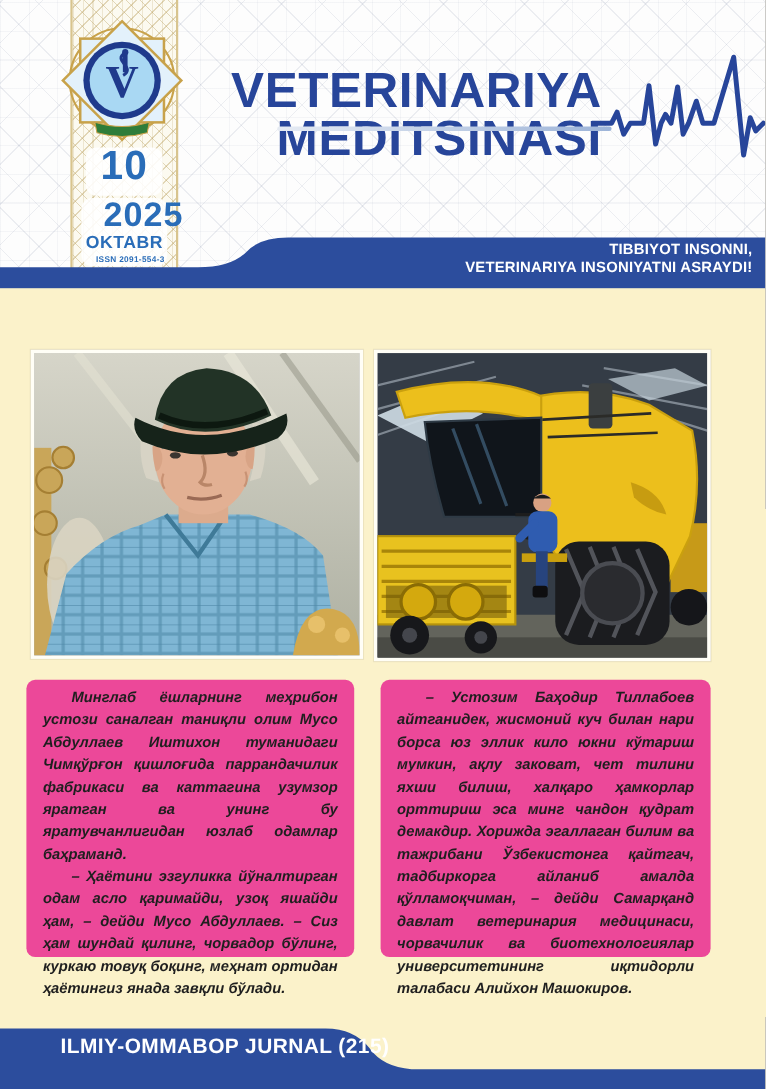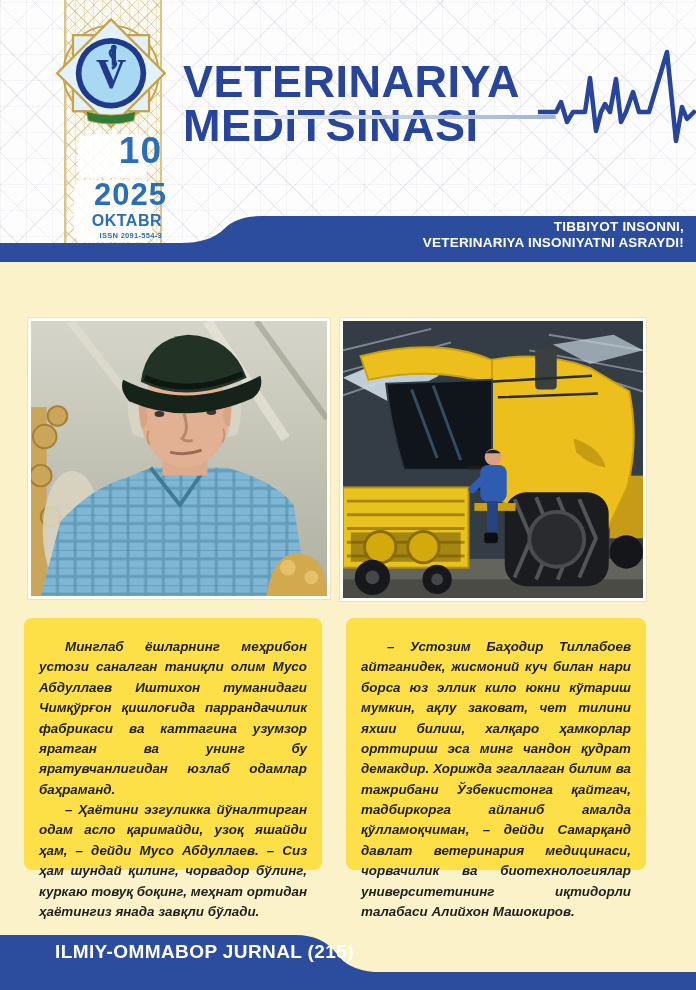--- a/index.html
+++ b/index.html
@@ -26,28 +26,28 @@
       repeating-linear-gradient(45deg, rgba(186,160,95,.40) 0 1px, transparent 1px 9px),
       repeating-linear-gradient(-45deg, rgba(186,160,95,.40) 0 1px, transparent 1px 9px),
       repeating-linear-gradient(90deg, rgba(186,160,95,.22) 0 1px, transparent 1px 9px);
     border-left:2px solid #d8c48e;border-right:2px solid #d8c48e;
     box-sizing:border-box;
   }
   .cartouche{
     position:absolute;background:rgba(255,255,255,.88);border-radius:10px;
   }
   .emblem{position:absolute;left:52px;top:18px;width:118px;height:122px;}
-  .issue-block{position:absolute;left:64px;top:132px;width:98px;text-align:right;color:#2a6db8;}
+  .issue-block{position:absolute;left:64px;top:132px;width:98px;text-align:center;color:#2a6db8;}
   .issue-number{font-size:37px;font-weight:bold;line-height:1;letter-spacing:1px;}
   .issue-year{font-size:31px;font-weight:bold;line-height:1;margin-top:10px;letter-spacing:1px;padding-left:30px;}
   .issue-month{font-size:16px;font-weight:bold;line-height:1;margin-top:3px;letter-spacing:.5px;}
   .issue-issn{font-size:7.5px;font-weight:bold;line-height:1;margin-top:3px;letter-spacing:.3px;padding-left:11px;}
   
   .title-block{
-    position:absolute;left:183px;top:60px;width:364px;text-align:left;
+    position:absolute;left:183px;top:60px;width:364px;text-align:right;
     color:#27459a;font-weight:bold;line-height:.98;letter-spacing:.5px;
   }
   .title-line{font-size:45px;white-space:nowrap;}
   .title-underline{
     position:absolute;left:252px;top:115px;width:304px;height:4px;
     background:linear-gradient(90deg,#e6ebf3,#9db4d8);
     border-radius:2px;
   }
   .ekg{position:absolute;left:538px;top:44px;width:158px;height:108px;}
   
@@ -60,22 +60,22 @@
   .body-bg{position:absolute;left:0;top:262px;width:696px;height:728px;background:#fbf2ca;}
   .photo{
     position:absolute;box-sizing:border-box;border:3px solid #fffef6;
     box-shadow:0 0 0 1px rgba(0,0,0,.06);background:#ccc;overflow:hidden;
   }
   .photo-left{left:28px;top:318px;width:302px;height:281px;}
   .photo-right{left:340px;top:318px;width:306px;height:283px;}
   .photo svg{display:block;width:100%;height:100%;}
   
   .panel{
-    position:absolute;box-sizing:border-box;background:#fde047;border-radius:8px;
-    padding:19px 15px 10px 15px;
+    position:absolute;box-sizing:border-box;background:#ec4899;border-radius:8px;
+    padding:6px 15px 10px 15px;
   }
   .panel-left{left:24px;top:618px;width:298px;height:252px;}
   .panel-right{left:346px;top:618px;width:300px;height:252px;}
   .panel p{
     margin:0;font-size:13.4px;line-height:1.52;font-weight:bold;font-style:italic;
     color:#1f1f1f;text-align:justify;text-indent:26px;
   }
   
   .footer-shape{position:absolute;left:0;top:930px;width:696px;height:60px;}
   .footer-label{

